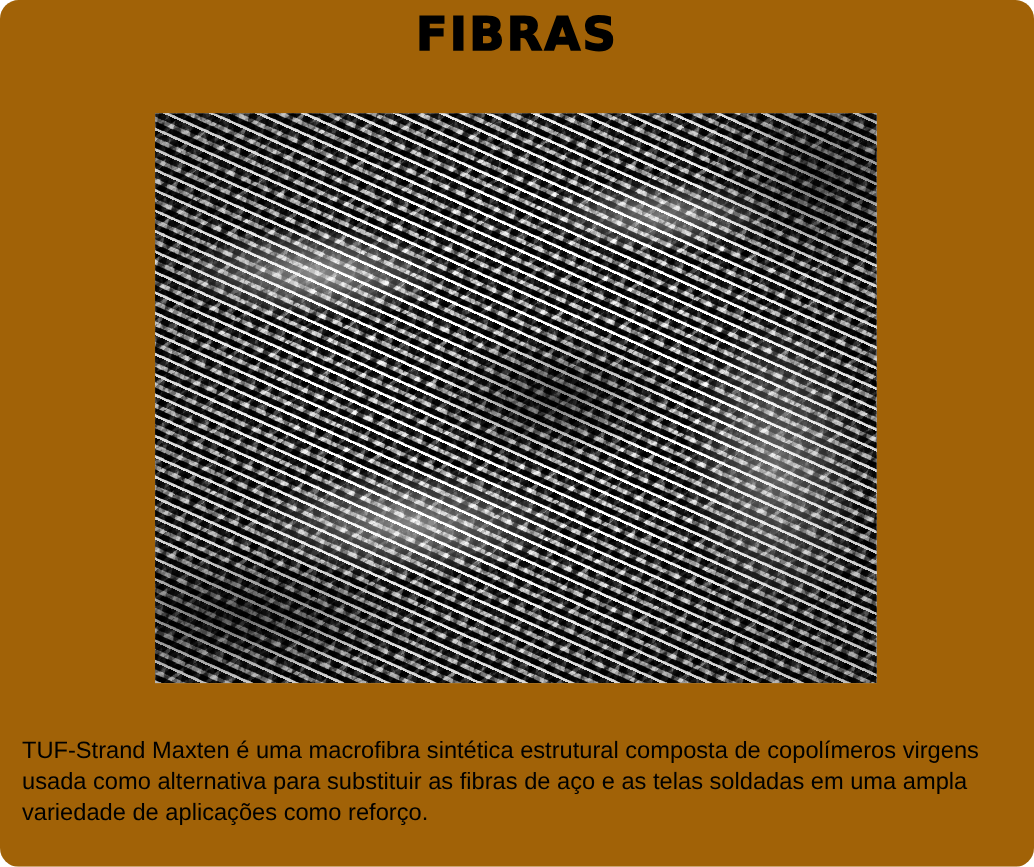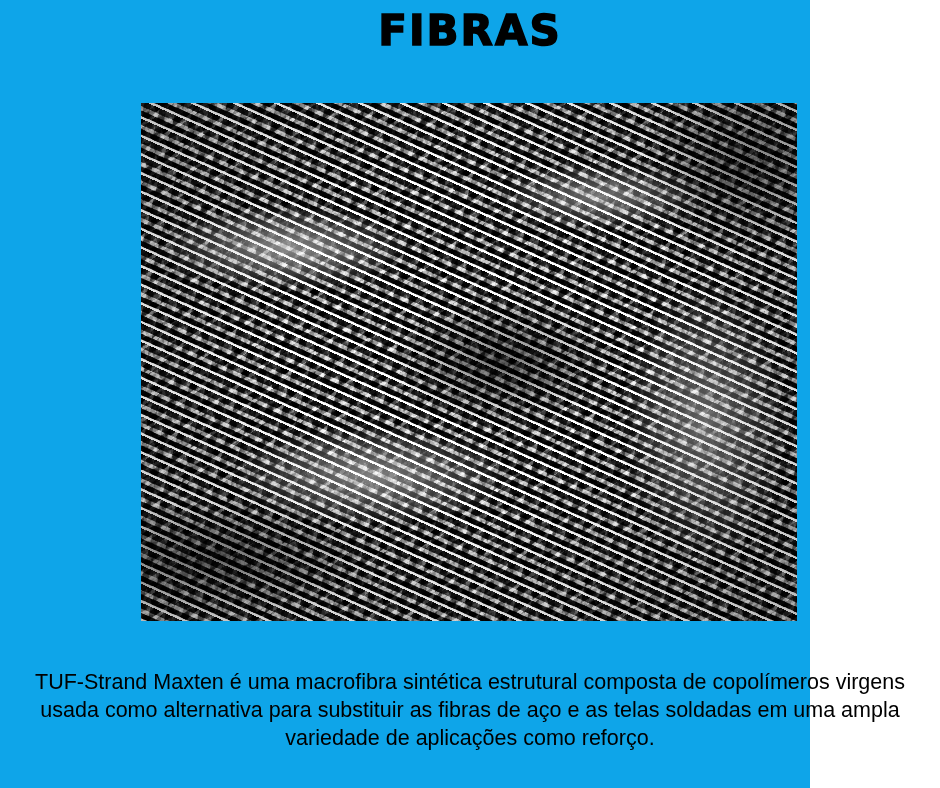--- a/index.html
+++ b/index.html
@@ -9,23 +9,24 @@
   }
   body {
     width: 940px;
     height: 788px;
     overflow: hidden;
     font-family: "Liberation Sans", sans-serif;
     color: #000000;
   }
   .slide {
     position: relative;
-    width: 810px;
+    width: 940px;
     height: 788px;
-    background: #0ea5e9;
+    background: #a16207;
+    border-radius: 17px;
   }
   .title {
     position: absolute;
     top: 6px;
     left: 0;
     width: 940px;
     text-align: center;
     font-family: "DejaVu Sans", sans-serif;
     font-weight: 900;
     font-size: 42px;
@@ -95,21 +96,21 @@
   .fiber-vignette {
     position: absolute;
     inset: 0;
     background: radial-gradient(ellipse at 50% 45%, rgba(0,0,0,0) 40%, rgba(0,0,0,0.28) 100%);
   }
   .caption {
     position: absolute;
     left: 20px;
     top: 668px;
     width: 900px;
-    text-align: center;
+    text-align: left;
     font-size: 21.5px;
     line-height: 28px;
     color: #000000;
   }
 </style>
 </head>
 <body>
 
 <div class="slide">
 

